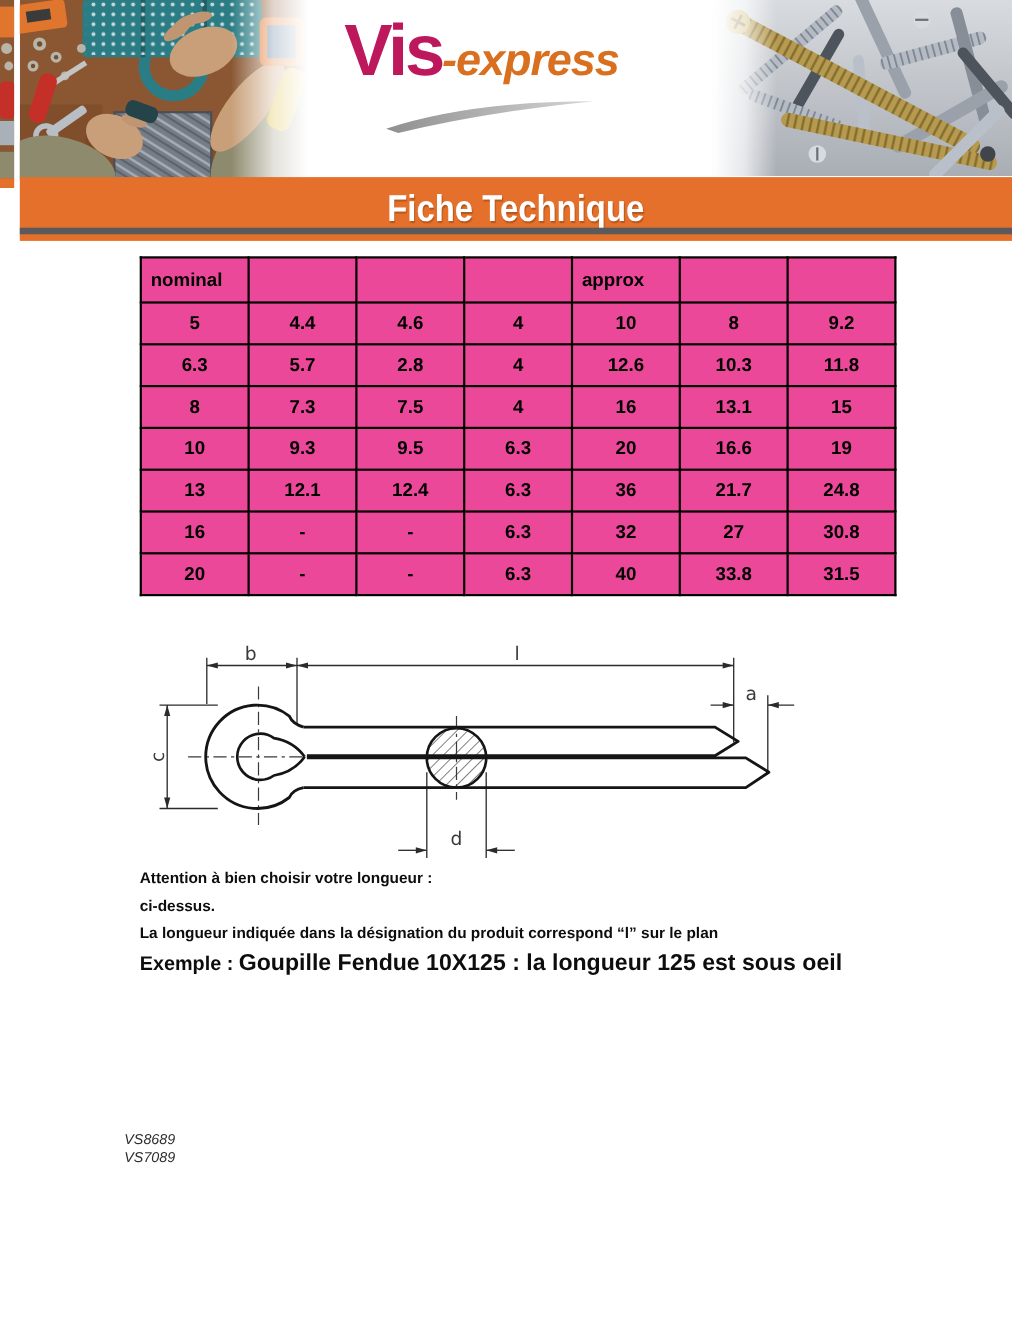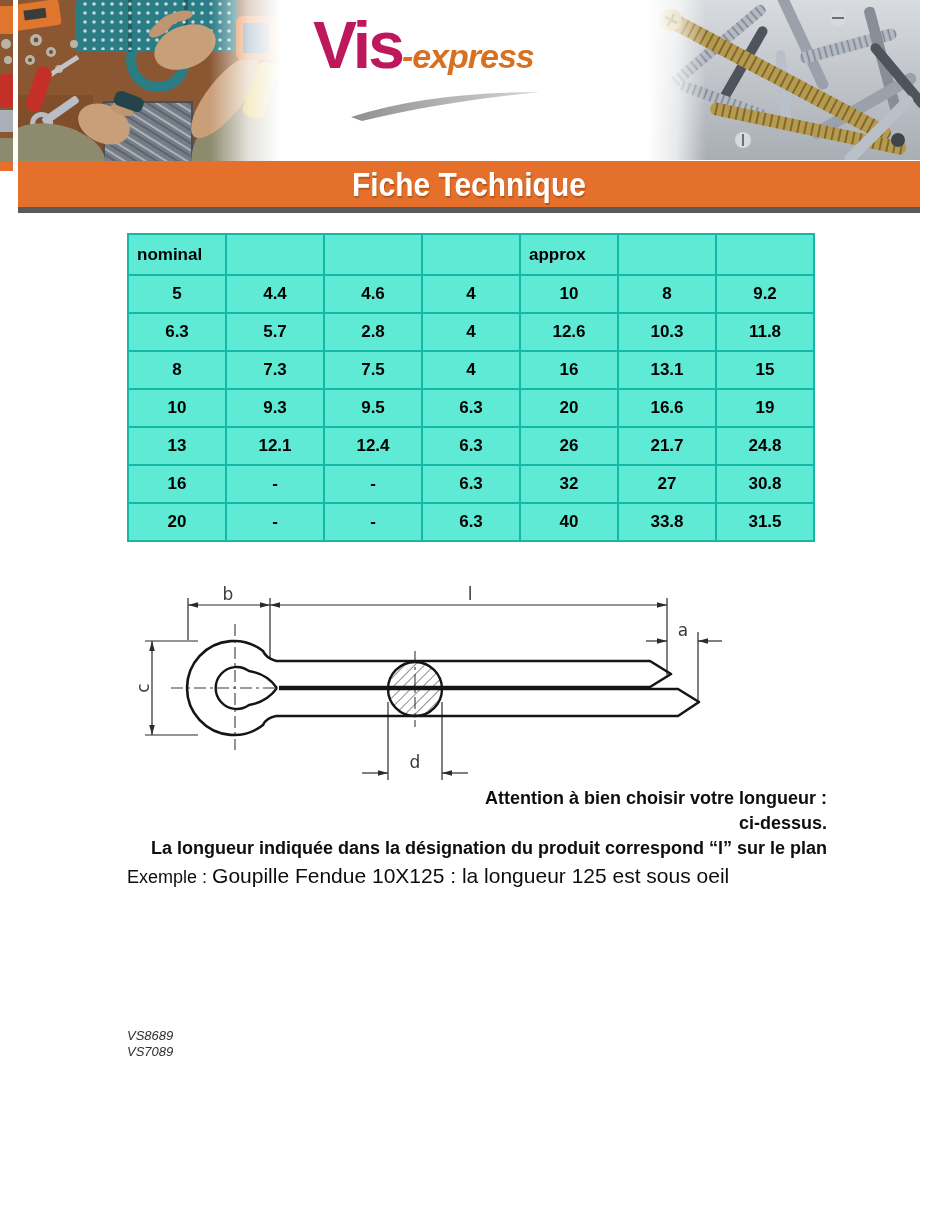--- a/index.html
+++ b/index.html
@@ -5,47 +5,47 @@
   html,body{margin:0;padding:0;background:#fff;}
   .page{position:relative;width:940px;height:1214px;background:#fff;overflow:hidden;
         font-family:"Liberation Sans",sans-serif;}
 
   
   .edge-strip{position:absolute;left:0;top:0;}
   .photo-left{position:absolute;left:18px;top:0;}
   .photo-right{position:absolute;left:648px;top:0;}
   .logo{position:absolute;left:313px;top:14px;white-space:nowrap;line-height:62px;}
   .logo .vis{font-size:66px;font-weight:bold;letter-spacing:-3px;}
-  .logo .express{font-size:34px;font-weight:bold;font-style:italic;letter-spacing:-1px;}
+  .logo .express{font-size:41px;font-weight:bold;font-style:italic;letter-spacing:-1px;}
   .swoosh{position:absolute;left:348px;top:86px;}
 
-  .banner{position:absolute;left:18px;top:161px;width:902px;height:46px;
+  .banner{position:absolute;left:18px;top:161px;width:902px;height:58px;
           display:flex;align-items:center;justify-content:center;}
   .banner span{color:#fff;font-weight:bold;font-size:34px;letter-spacing:0px;
                transform:scaleX(.88);text-shadow:1px 2px 1px rgba(90,40,0,.35);}
   .banner-underline{position:absolute;left:18px;top:207px;width:902px;height:6px;}
 
   
   table.dims{position:absolute;left:127px;top:233px;width:688px;border-collapse:collapse;
              table-layout:fixed;font-size:17px;font-weight:bold;color:#000;}
-  table.dims th,table.dims td{border:2px solid #14b8a6;background:#5eead4;}
+  table.dims th,table.dims td{border:2px solid #000000;background:#ec4899;}
   table.dims th{height:37px;text-align:left;padding-left:8px;font-size:17px;}
   table.dims td{height:34px;text-align:center;}
 
   
   .diagram{position:absolute;left:130px;top:575px;}
   .dimtext{font-family:"DejaVu Sans",sans-serif;font-size:17px;fill:#3a3a3a;}
 
   
   .notes{position:absolute;left:127px;top:786px;width:700px;color:#0d0d0d;}
-  .notes .n1{font-size:18px;font-weight:bold;line-height:25px;text-align:right;}
-  .notes .n4{font-size:18px;font-weight:normal;line-height:27px;margin-top:1px;}
+  .notes .n1{font-size:14px;font-weight:bold;line-height:25px;}
+  .notes .n4{font-size:18px;font-weight:bold;line-height:27px;margin-top:1px;}
   .notes .n4 .big{font-size:21px;}
 
-  .codes{position:absolute;left:127px;top:1028px;font-style:italic;font-size:13px;
+  .codes{position:absolute;left:113px;top:1028px;font-style:italic;font-size:13px;
          line-height:16px;color:#2e2e2e;}
 </style>
 </head>
 <body>
 
 <div class="page">
 
   <svg class="edge-strip" width="13" height="171" viewBox="0 0 13 171">
     <rect x="0" y="0" width="13" height="171" fill="#8a5732"></rect>
     <rect x="0" y="6" width="13" height="28" fill="#e0762e"></rect>
@@ -277,21 +277,21 @@
           <td>6.3</td>
           <td>20</td>
           <td>16.6</td>
           <td>19</td>
         </tr>
         <tr>
           <td>13</td>
           <td>12.1</td>
           <td>12.4</td>
           <td>6.3</td>
-          <td>26</td>
+          <td>36</td>
           <td>21.7</td>
           <td>24.8</td>
         </tr>
         <tr>
           <td>16</td>
           <td>-</td>
           <td>-</td>
           <td>6.3</td>
           <td>32</td>
           <td>27</td>

